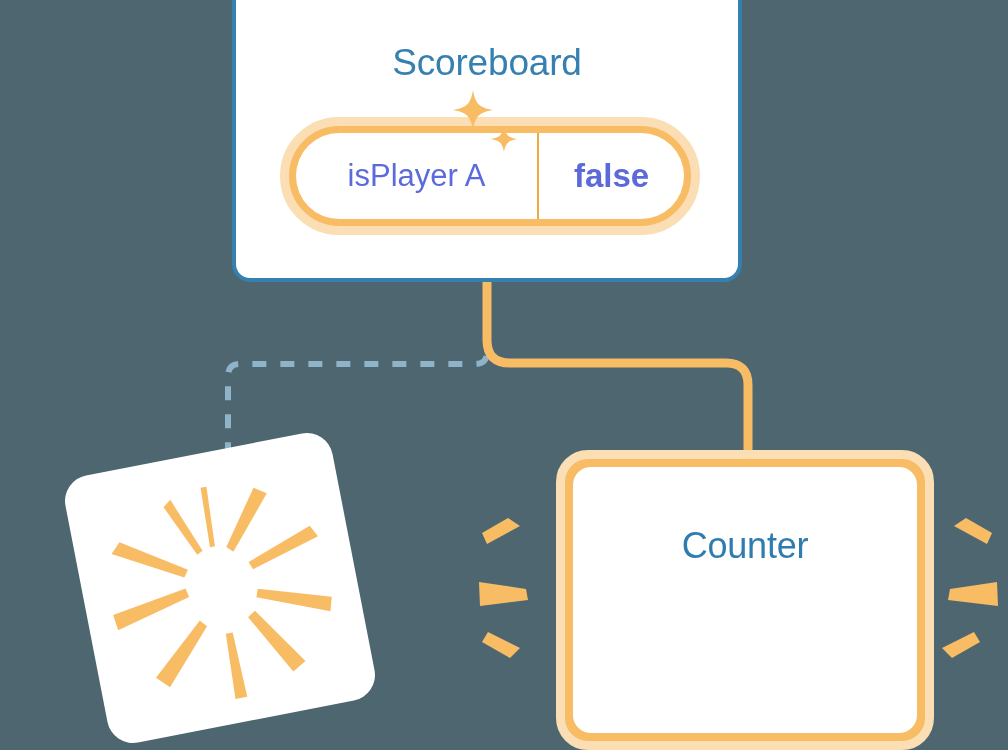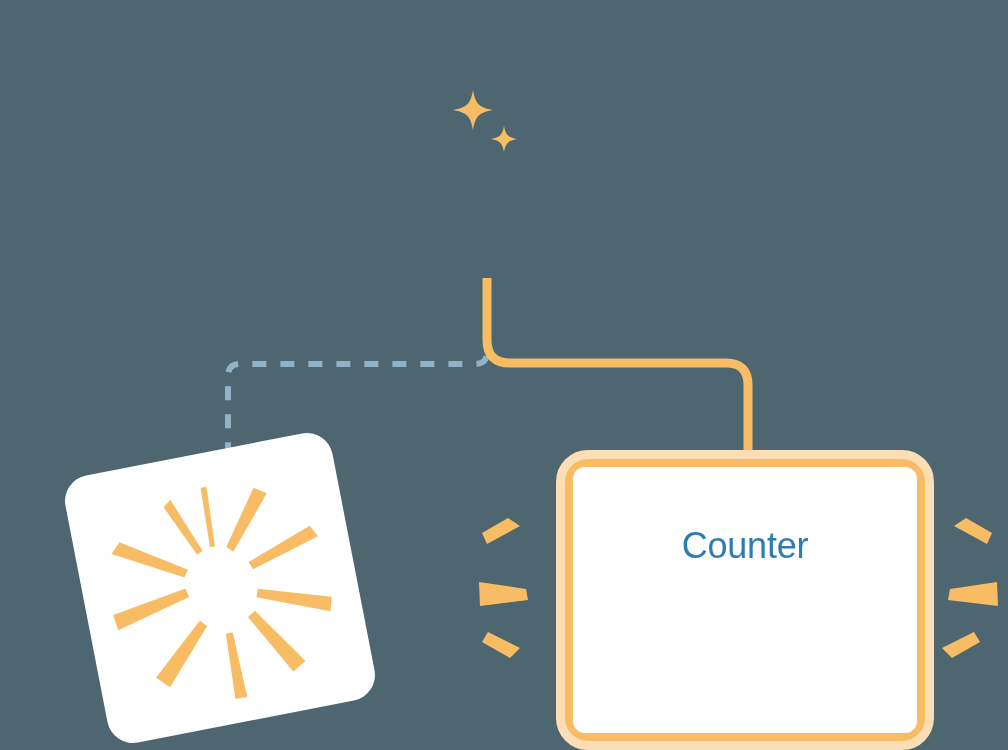--- a/index.html
+++ b/index.html
@@ -154,21 +154,21 @@
     background: #F8BC65;
     z-index: 6;
   }
   #counter-card-inner {
     position: absolute;
     left: 8px;
     top: 8px;
     right: 8px;
     bottom: 8px;
     background: #FFFFFF;
-    border-radius: 12px;
+    border-radius: 18px;
   }
   #counter-title {
     position: absolute;
     left: 0;
     top: 58px;
     width: 100%;
     text-align: center;
     font-size: 36px;
     color: #2E7CB0;
     letter-spacing: -0.2px;
@@ -215,20 +215,30 @@
 
 <div id="stage">
 
   <svg id="connectors" class="layer" width="1008" height="750">
 
     <path d="M 487,300 L 487,352 Q 487,364 475,364 L 240,364 Q 228,364 228,376 L 228,478" fill="none" stroke="#8FB3C9" stroke-width="6" stroke-dasharray="14 14" stroke-linecap="butt"></path>
 
     <path d="M 487,278 L 487,340 Q 487,363 510,363 L 726,363 Q 748,363 748,385 L 748,462" fill="none" stroke="#F8BC65" stroke-width="9" stroke-linecap="butt"></path>
   </svg>
 
+  <div id="scoreboard-card">
+    <div id="scoreboard-title">Scoreboard</div>
+
+    <div id="scoreboard-pill">
+      <div id="scoreboard-pill-inner">
+        <div class="pill-key">isPlayer A</div>
+        <div class="pill-val">false</div>
+      </div>
+    </div>
+  </div>
 
   <svg id="sparkles" viewBox="0 0 90 90">
 
     <path d="M 246,0 L 0,0" fill="none"></path>
     <g>
       <path d="M 30,8 C 32.5,22 36,25.5 50,28 C 36,30.5 32.5,34 30,48 C 27.5,34 24,30.5 10,28 C 24,25.5 27.5,22 30,8 Z" fill="#F8BC65"></path>
     </g>
     <g>
       <path d="M 61,44 C 62.7,53 65,55.3 74,57 C 65,58.7 62.7,61 61,70 C 59.3,61 57,58.7 48,57 C 57,55.3 59.3,53 61,44 Z" fill="#F8BC65"></path>
     </g>

